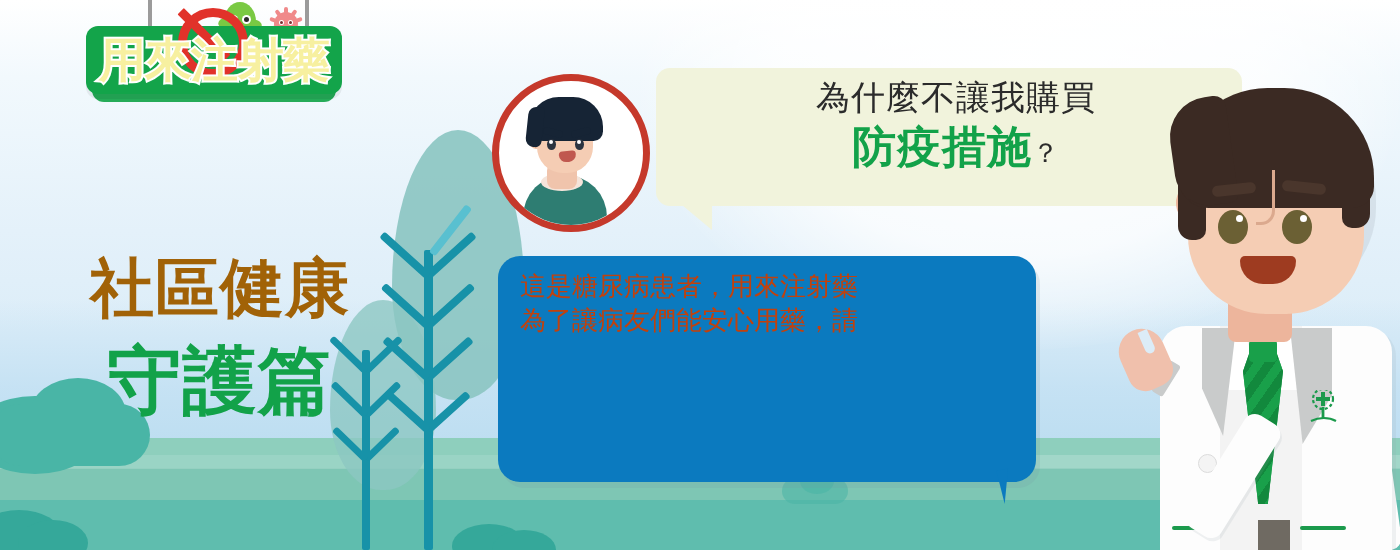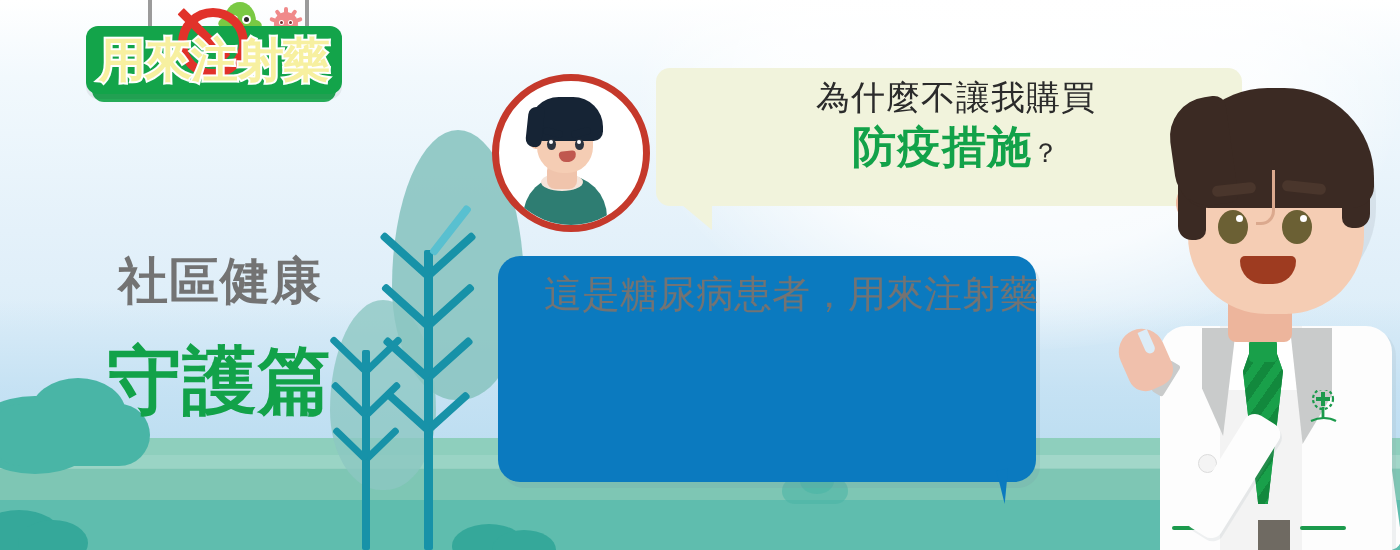--- a/index.html
+++ b/index.html
@@ -65,21 +65,21 @@
   .noentry{position:absolute;left:178px;top:8px;width:52px;height:52px;
      border:9px solid #e1322a;border-radius:50%;background:transparent;}
   .noentry-bar{position:absolute;left:171px;top:30px;width:66px;height:9px;background:#e1322a;
      transform:rotate(45deg);transform-origin:50% 50%;border-radius:1px;}
 
   
   .pill{position:absolute;left:56px;top:166px;width:330px;height:76px;background:#13a44a;
      border-radius:38px;display:flex;align-items:center;justify-content:center;}
   .pill-text{font-size:50px;font-weight:bold;color:#fff;letter-spacing:2px;white-space:nowrap;}
   .title-l1{position:absolute;left:40px;top:256px;width:360px;text-align:center;
-     font-size:50px;font-weight:bold;color:#737373;letter-spacing:1px;line-height:1;white-space:nowrap;}
+     font-size:64px;font-weight:bold;color:#a16207;letter-spacing:1px;line-height:1;white-space:nowrap;}
   .title-l2{position:absolute;left:40px;top:344px;width:360px;text-align:center;
      font-size:74px;font-weight:bold;color:#12a249;letter-spacing:1px;line-height:1;white-space:nowrap;}
 
   
   .avatar-ring{position:absolute;left:492px;top:74px;width:144px;height:144px;border-radius:50%;
      background:#ffffff;border:7px solid #c5392b;overflow:hidden;}
   .av-body{position:absolute;left:24px;top:94px;width:84px;height:60px;background:#2e7d72;
      border-radius:42px 42px 0 0;}
   .av-neck{position:absolute;left:48px;top:82px;width:30px;height:26px;background:#f0c4ac;border-radius:8px;}
   .av-collar{position:absolute;left:42px;top:92px;width:42px;height:18px;background:#f4e4da;border-radius:50%;}
@@ -102,22 +102,22 @@
   .bub-cream-txt{position:absolute;left:686px;top:78px;width:540px;line-height:1.16;text-align:center;}
   .bc-l1{font-size:34px;color:#2b2b2b;letter-spacing:1px;white-space:nowrap;}
   .bc-l2{font-size:44px;color:#12a249;font-weight:bold;letter-spacing:1px;white-space:nowrap;margin-top:4px;}
   .bc-q{font-size:27px;color:#2b2b2b;font-weight:normal;}
 
   .bub-blue{position:absolute;left:498px;top:256px;width:538px;height:226px;background:#0b7abf;
      border-radius:22px;box-shadow:4px 6px 0 rgba(120,150,160,.16);}
   .bub-blue-tail{position:absolute;left:1000px;top:466px;width:0;height:0;
      border-left:12px solid #0b7abf;border-right:26px solid transparent;border-bottom:34px solid transparent;
      transform:rotate(-14deg);}
-  .bub-blue-txt{position:absolute;left:544px;top:270px;width:510px;color:#737373;
-     font-size:38px;line-height:1.3;letter-spacing:0px;}
+  .bub-blue-txt{position:absolute;left:520px;top:270px;width:510px;color:#c2410c;
+     font-size:26px;line-height:1.3;letter-spacing:0px;}
   .bb-line{white-space:nowrap;}
 
   
   .ph{position:absolute;left:1060px;top:40px;width:340px;height:510px;}
   .ph-shadow{position:absolute;left:126px;top:62px;width:190px;height:196px;background:rgba(150,160,170,.20);border-radius:50% 50% 46% 46%;}
   .ph-ear{position:absolute;left:116px;top:146px;width:26px;height:34px;background:#edb59c;border-radius:50%;}
   .ph-ear-r{position:absolute;left:270px;top:146px;width:26px;height:34px;background:#edb59c;border-radius:50%;}
   .ph-face{position:absolute;left:128px;top:62px;width:176px;height:212px;background:#f5cdb4;
      border-radius:88px 88px 78px 78px;}
   .ph-hair{position:absolute;left:118px;top:48px;width:196px;height:120px;background:#3b2a23;
@@ -273,20 +273,21 @@
     <div class="av-brow" style="left:72px;top:48px;transform:rotate(-16deg);"></div>
     <div class="av-eye" style="left:48px;top:58px;"></div>
     <div class="av-eye" style="left:76px;top:58px;"></div>
     <div class="av-mouth"></div>
   </div>
 
   <div class="bub-blue"></div>
   <div class="bub-blue-tail"></div>
   <div class="bub-blue-txt">
     <div class="bb-line">這是糖尿病患者，用來注射藥</div>
+    <div class="bb-line">為了讓病友們能安心用藥，請</div>
   </div>
 
   <div class="ph">
     <div class="ph-arm-r"></div>
     <div class="ph-coat"></div>
     <div class="ph-shirt"></div>
     <div class="ph-pants"></div>
     <div class="ph-collar-l"></div>
     <div class="ph-collar-r"></div>
     <div class="ph-lapel-l"></div>

